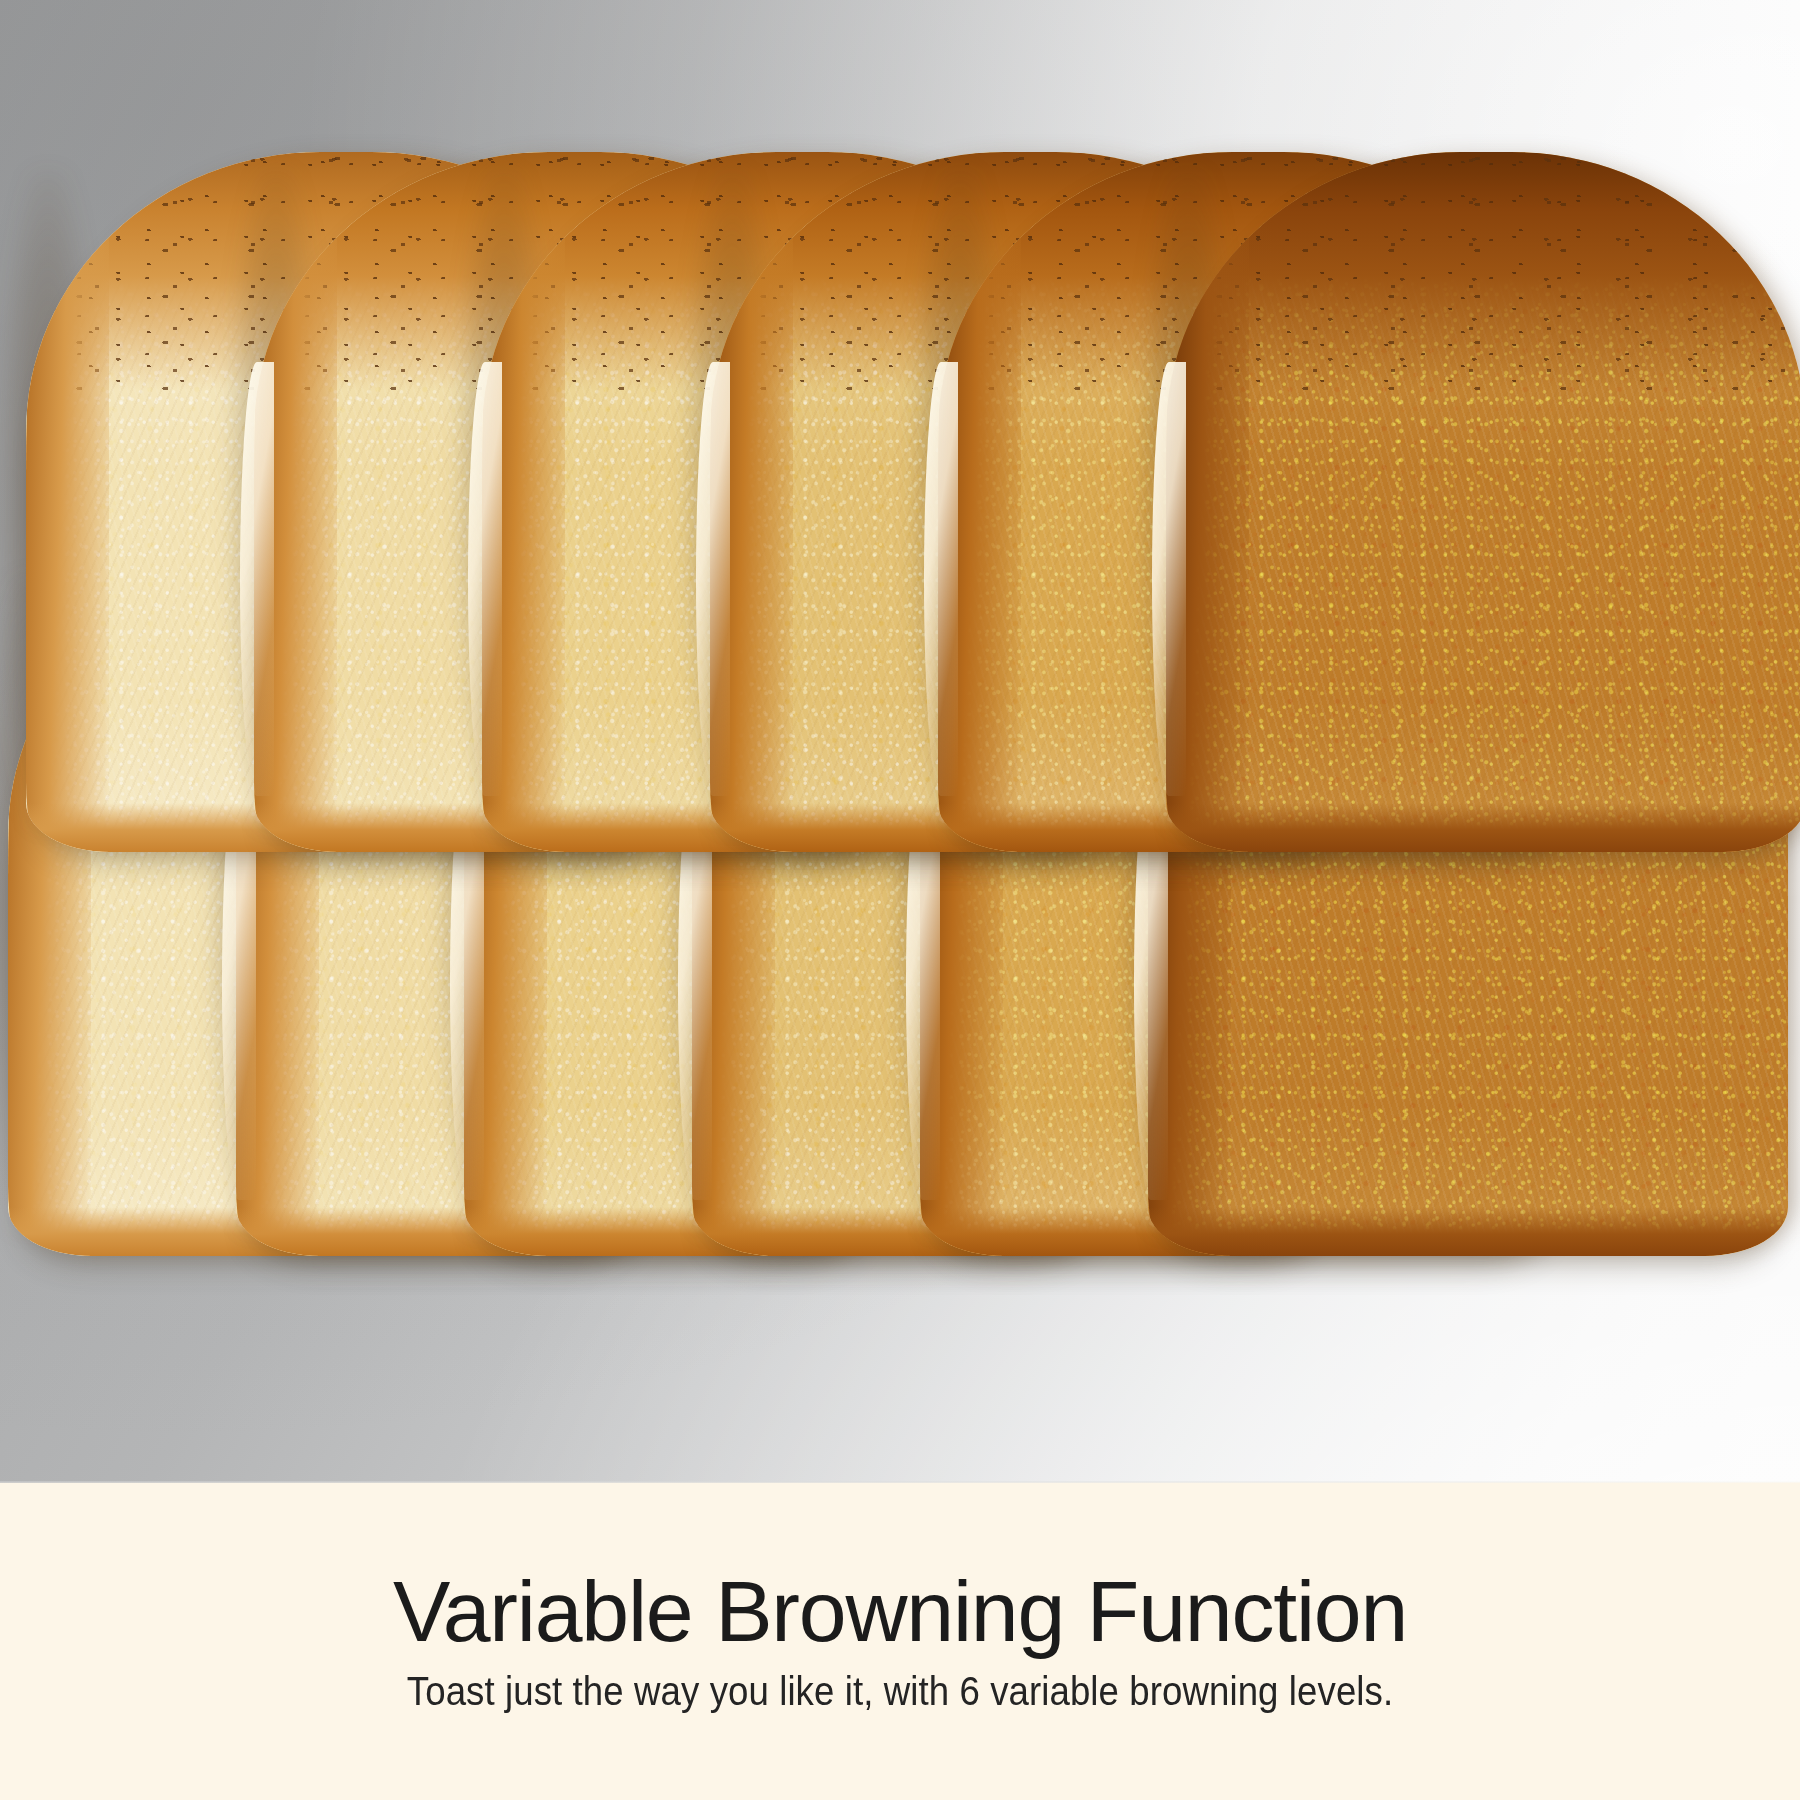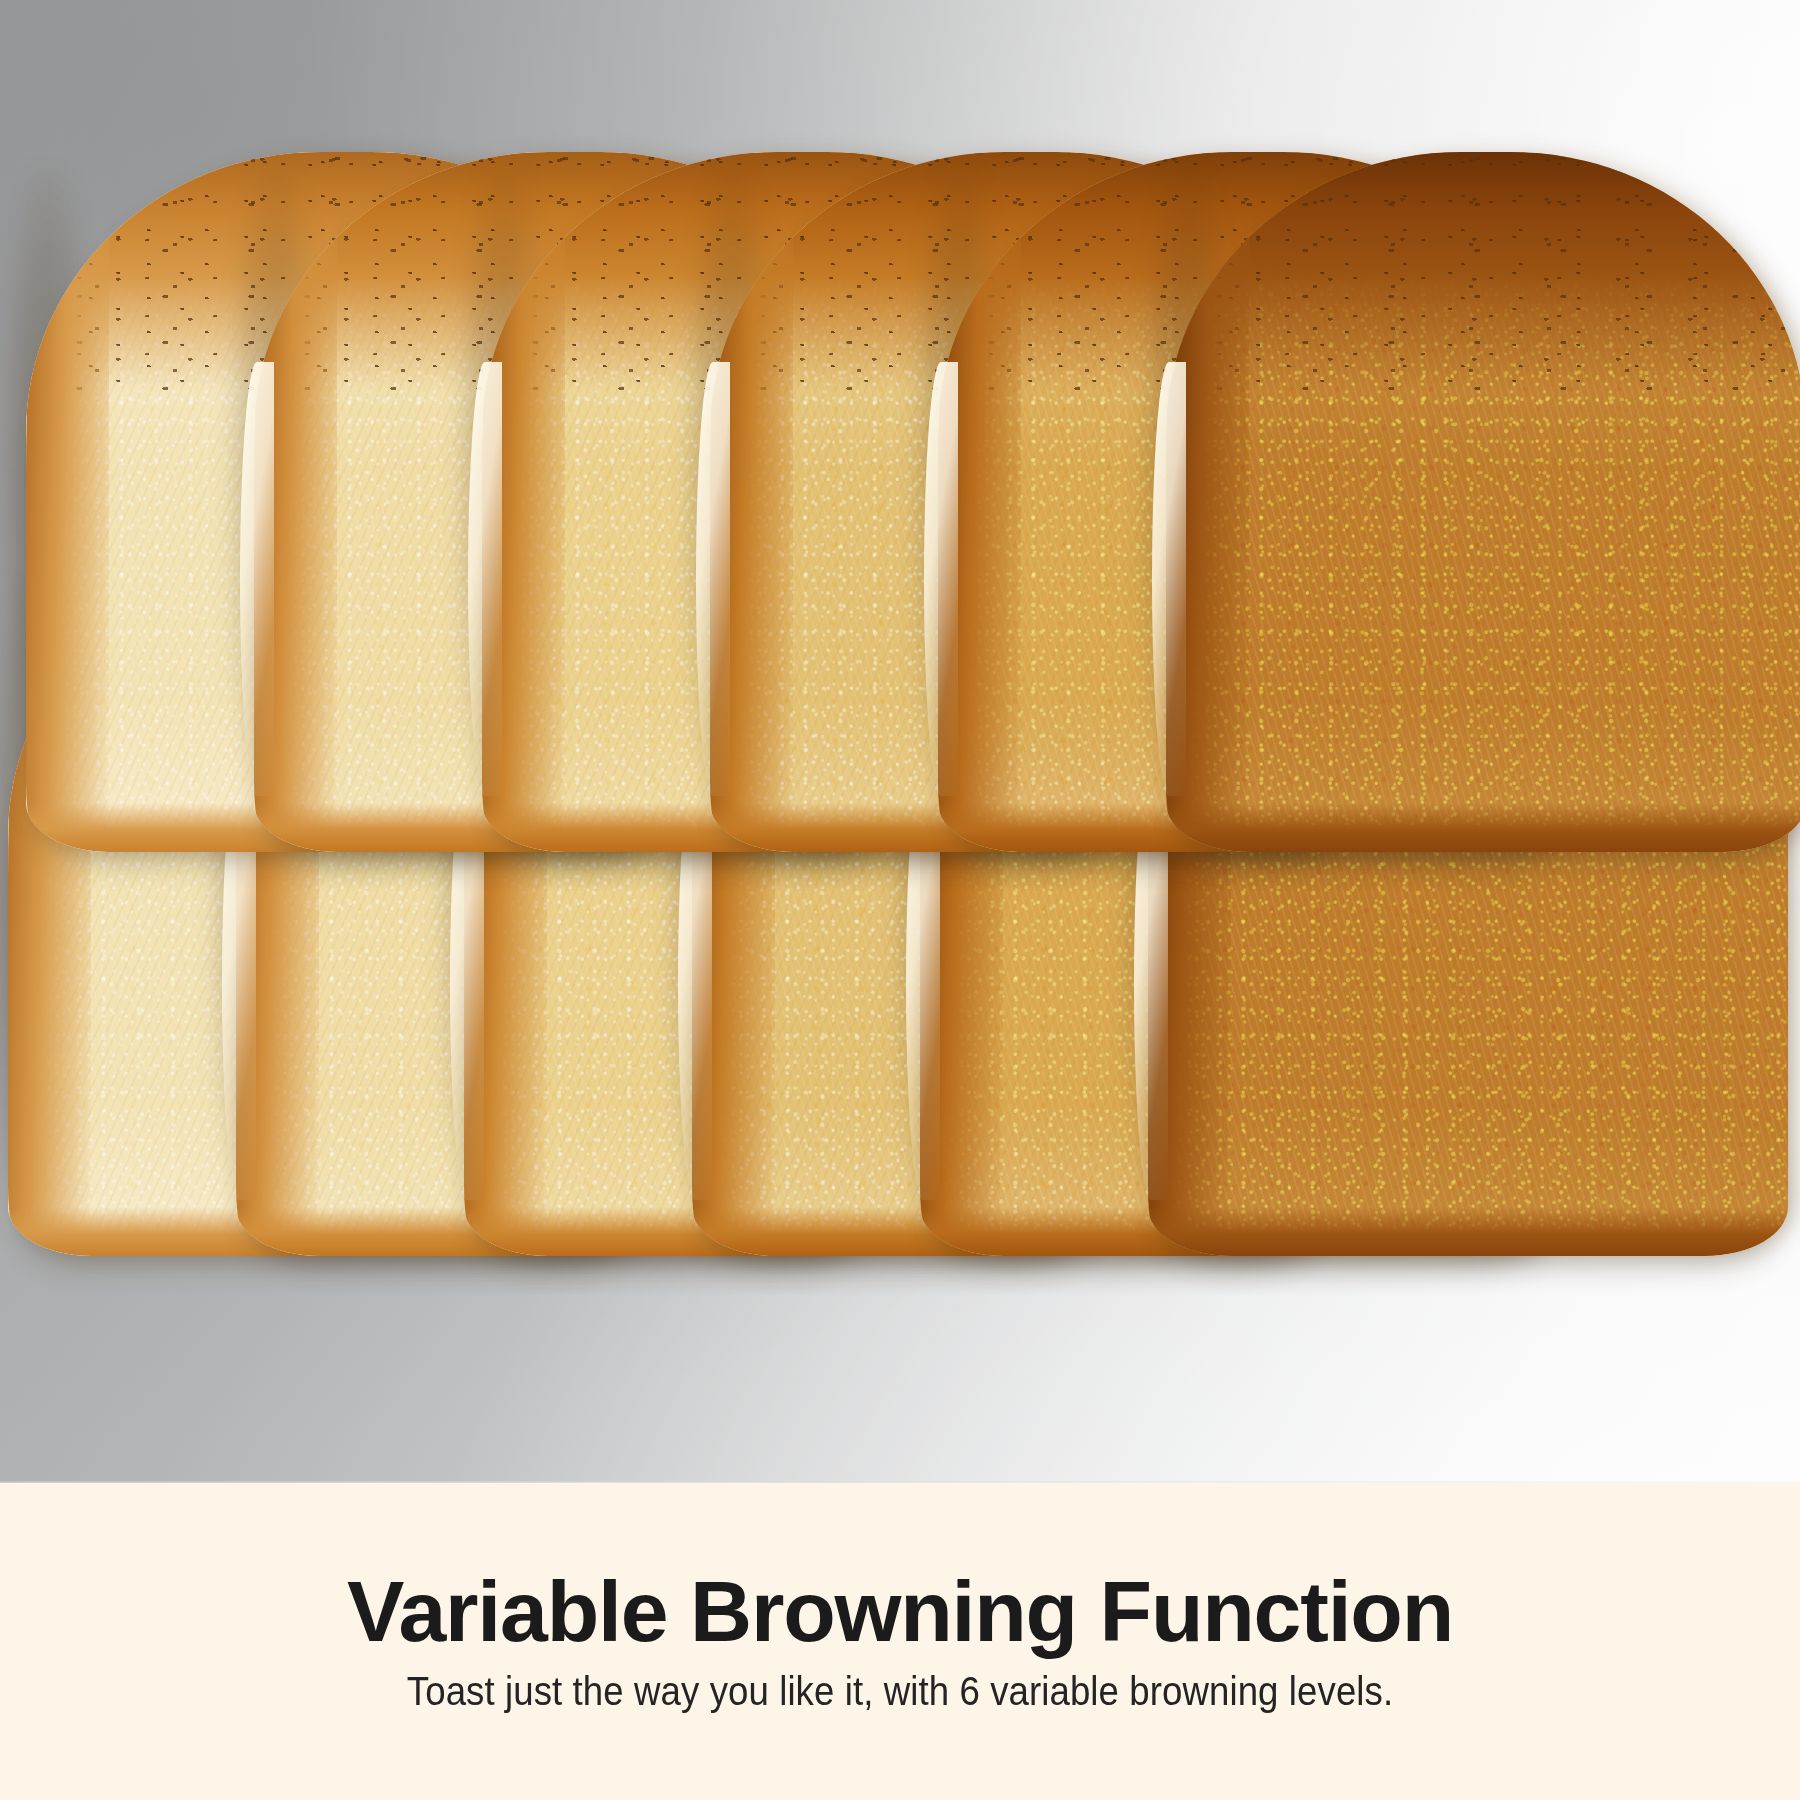--- a/index.html
+++ b/index.html
@@ -110,21 +110,21 @@
   .caption{
     position:absolute;left:0;right:0;bottom:0;height:318px;
     background:#fdf6e8;
     display:flex;flex-direction:column;align-items:center;justify-content:center;
   }
   .caption::before{
     content:"";position:absolute;left:0;right:0;top:-1px;height:2px;
     background:linear-gradient(90deg, rgba(196,197,198,0.85) 0%, rgba(226,227,227,0.7) 55%, rgba(250,250,248,0.5) 100%);
   }
   .headline{
-    font-size:86px;line-height:1;font-weight:700;color:#1b1b1b;
+    font-size:86px;line-height:1;font-weight:400;color:#1b1b1b;
     letter-spacing:-1.2px;margin:0 0 14px 0;white-space:nowrap;
   }
   .subline{
     font-size:40px;line-height:1.15;font-weight:400;color:#242424;
     letter-spacing:0.1px;margin:0;white-space:nowrap;
     transform:scaleX(0.915);transform-origin:center;
   }
 </style>
 </head>
 <body>

